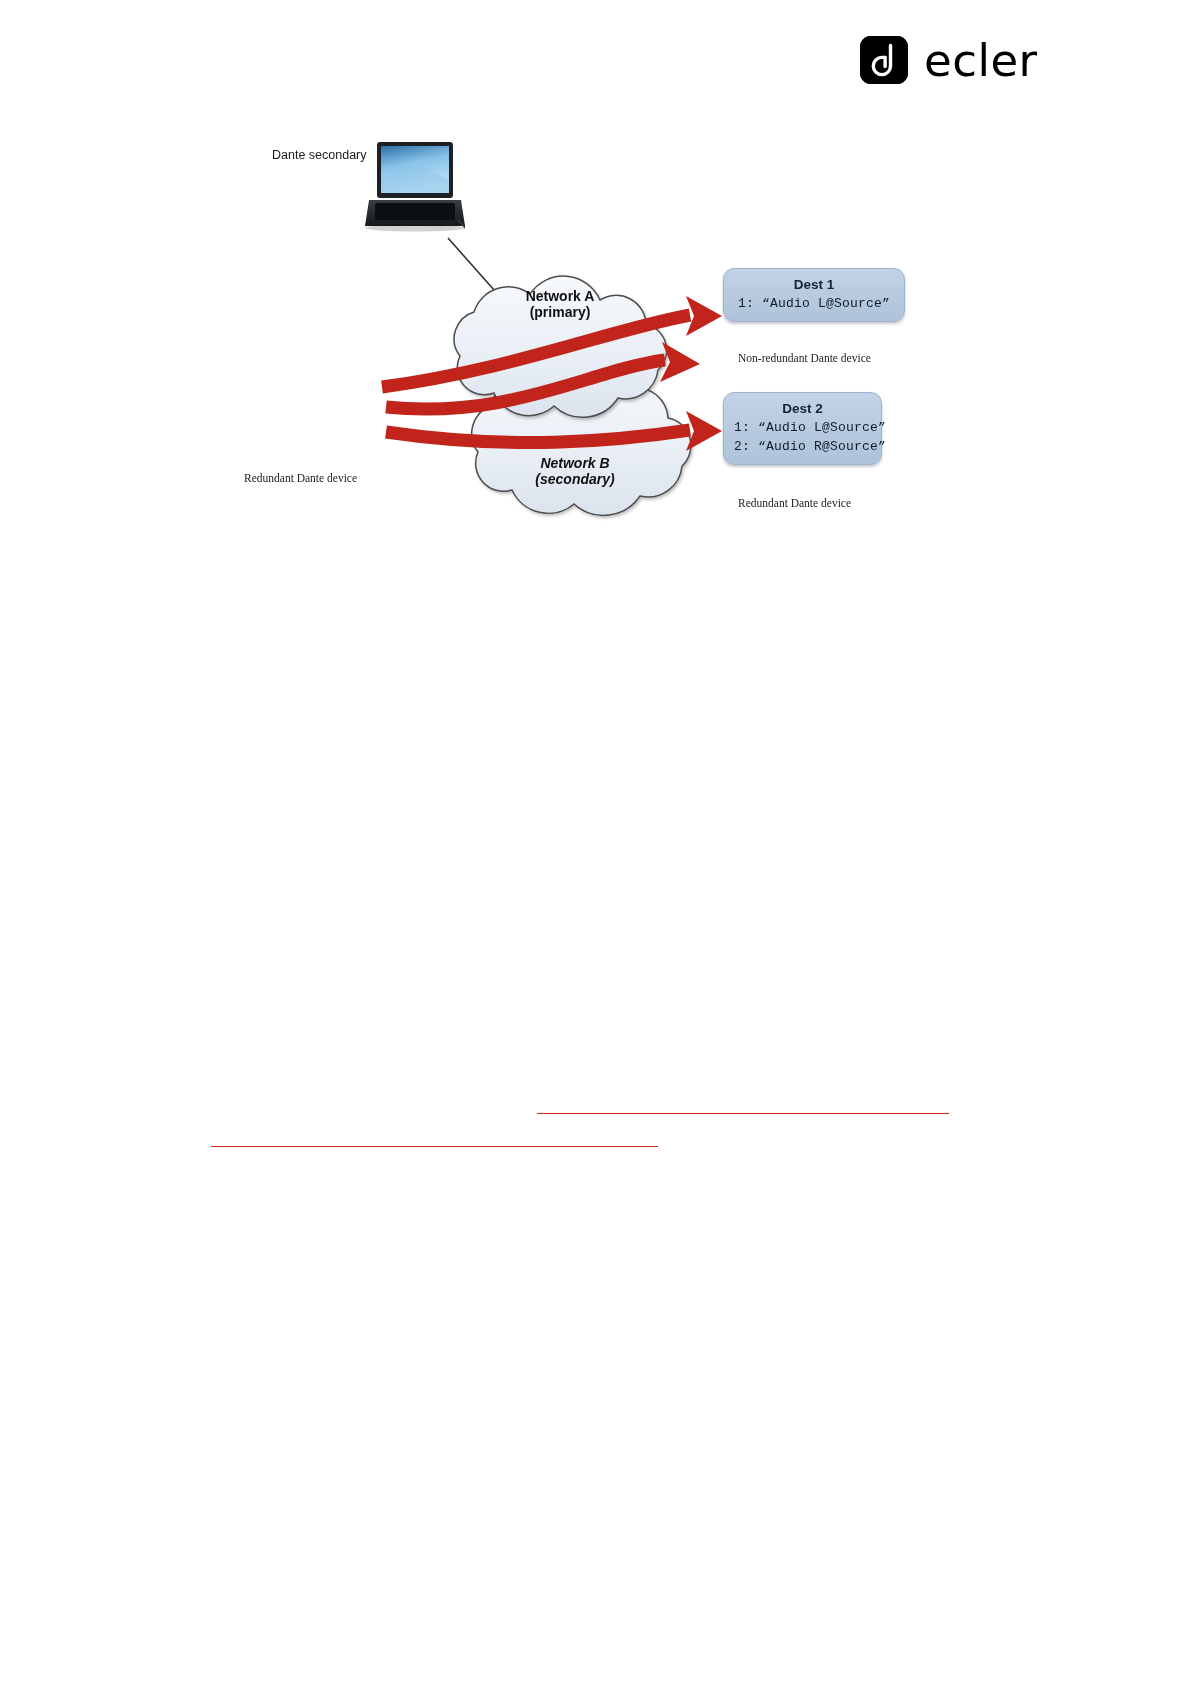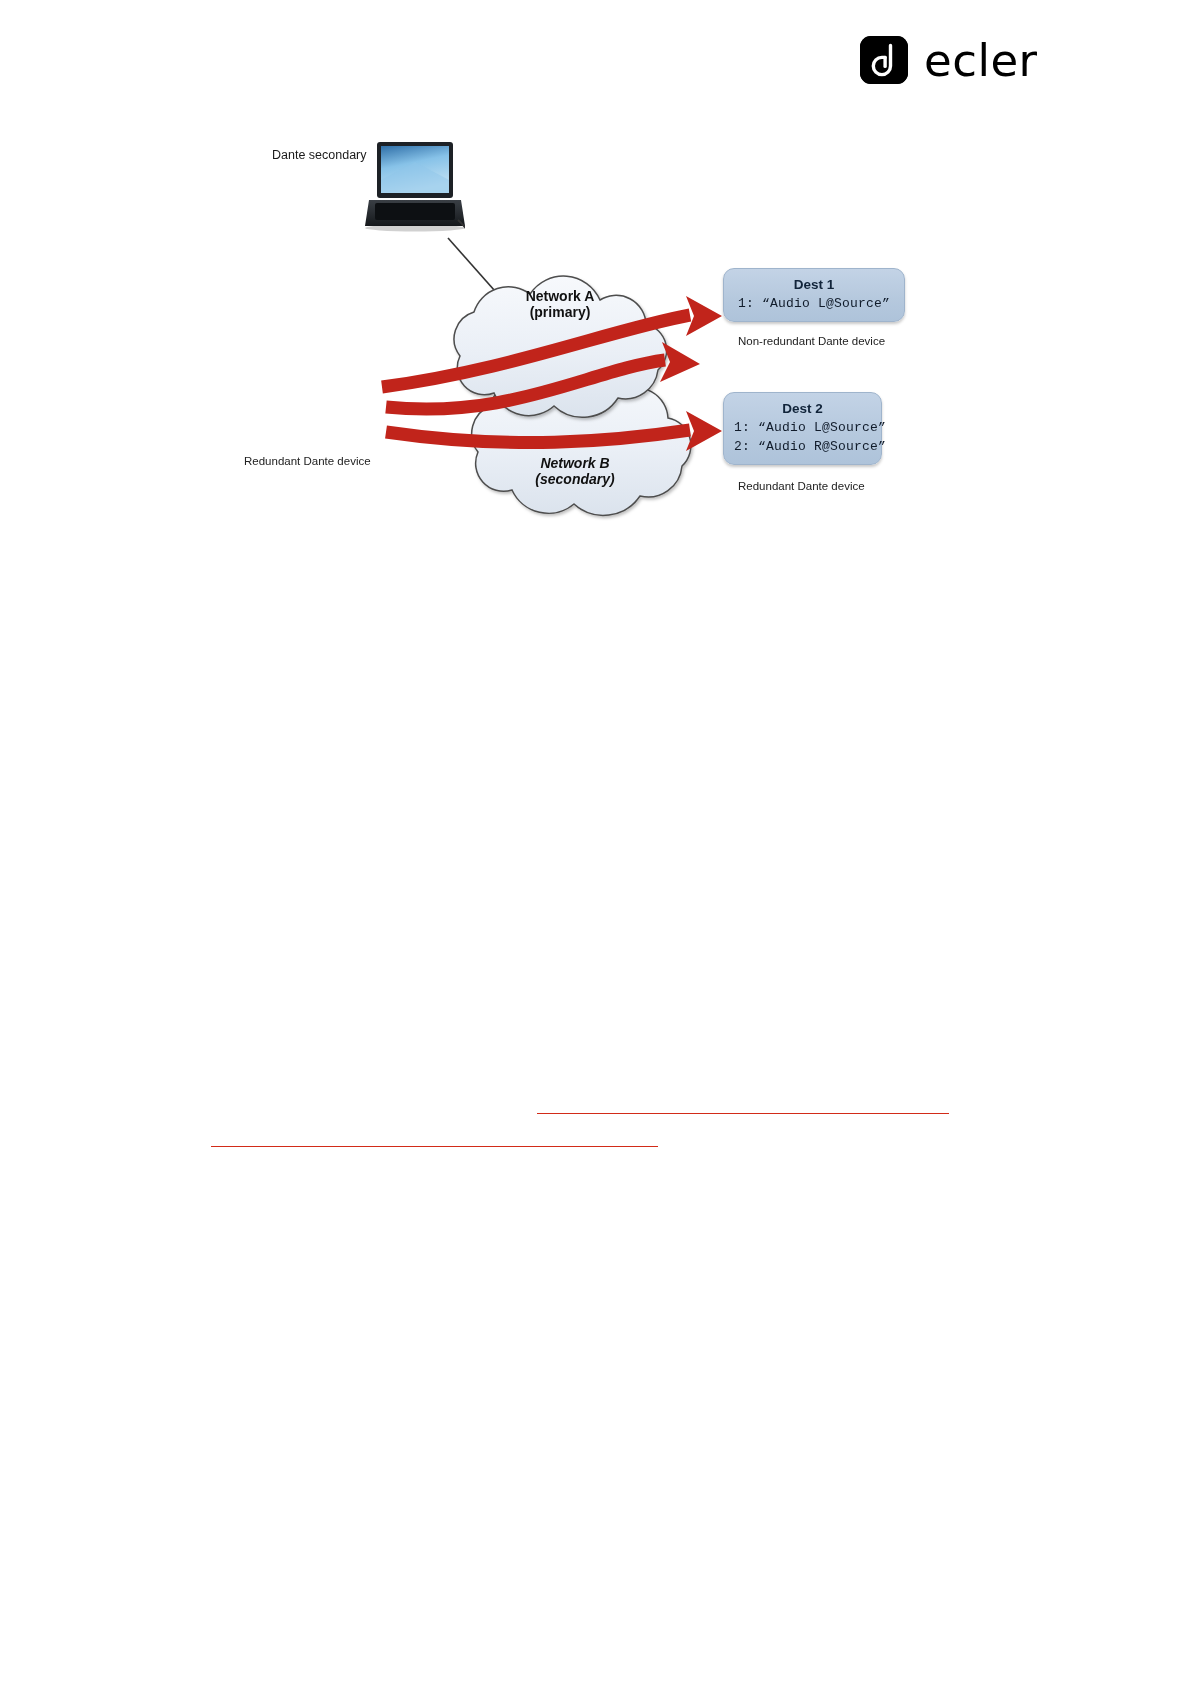--- a/index.html
+++ b/index.html
@@ -59,21 +59,21 @@
     font-family:"Liberation Sans", sans-serif;
     line-height:19px;
   }
   .devbox .chan{
     font-family:"Liberation Mono", monospace;
     font-size:13px;color:#111c2b;line-height:19px;
     letter-spacing:.2px;white-space:nowrap;
   }
   .caption{
     position:absolute;font-size:11.5px;color:#222;
-    font-family:Liberation Sans, sans-serif;white-space:nowrap;
+    font-family:Liberation Serif, serif;white-space:nowrap;margin-top:17px;
   }
   .cloud-label{
     position:absolute;text-align:center;
     font-weight:bold;font-size:14px;color:#111;
     line-height:16px;white-space:nowrap;
   }
 
   
   .redline{position:absolute;height:0;border-top:1.3px solid #d22b18;}
 </style>

